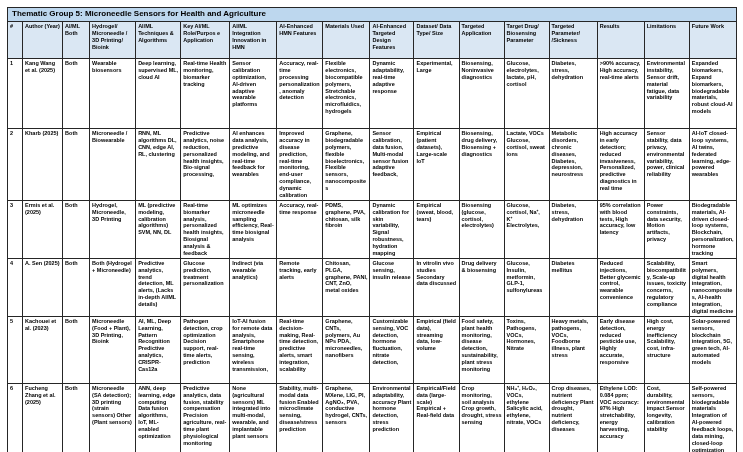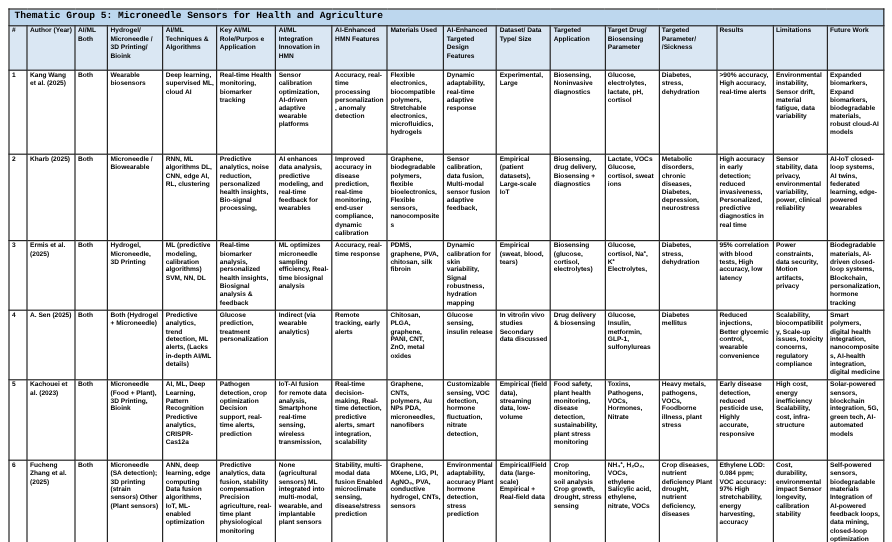--- a/index.html
+++ b/index.html
@@ -21,21 +21,20 @@
     font-weight:bold;
     color:#000;
     word-wrap:break-word;
     overflow-wrap:break-word;
   }
   .title-cell{
     background:#BDD7EE;
     font-size:8px;
     padding:2px 4px;
     line-height:1.1;
-    font-family:Liberation Mono, monospace;
   }
   thead th{
     background:#DAE7F3;
   }
   tbody td{background:#ffffff;}
 </style>
 </head>
 <body>
 
 <div class="page">

